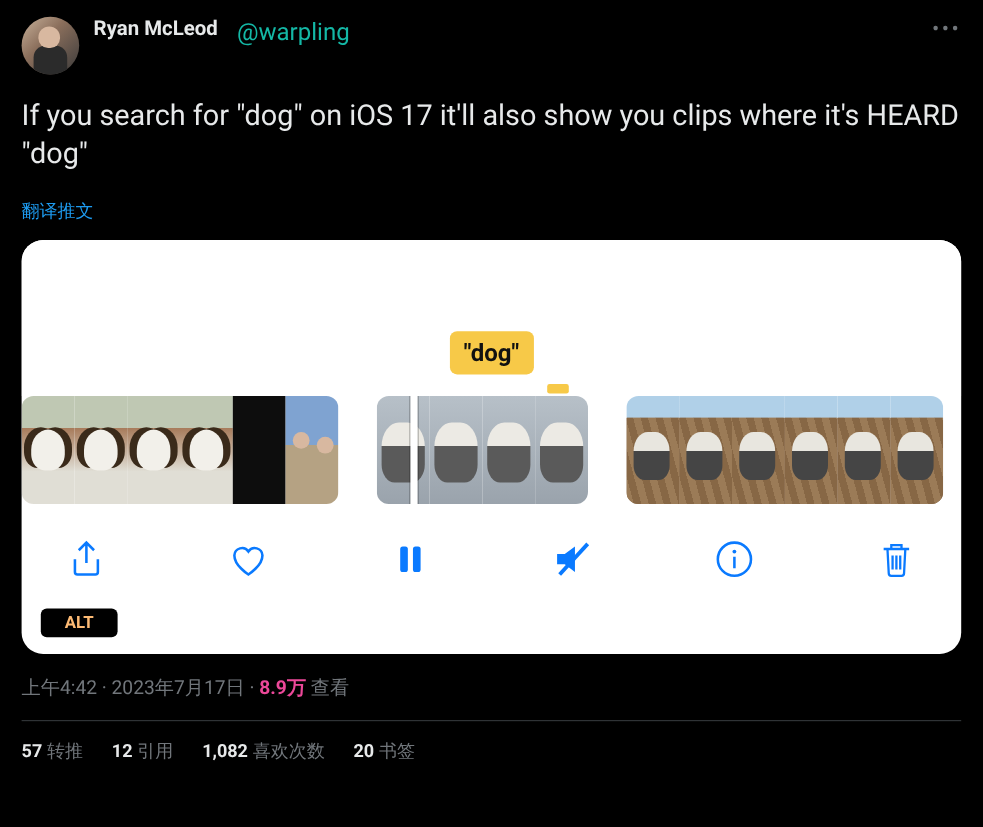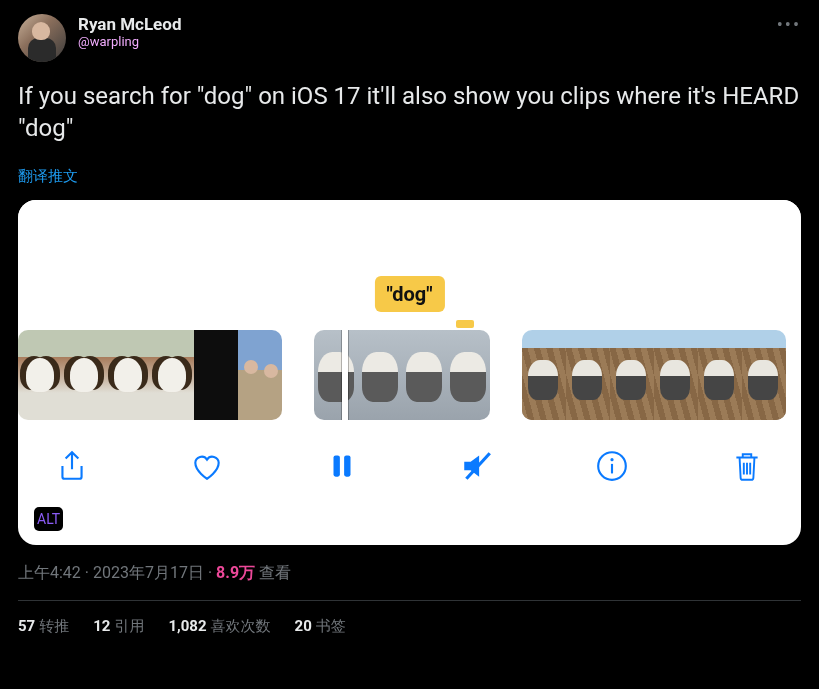--- a/index.html
+++ b/index.html
@@ -38,23 +38,23 @@
     border-radius: 50% 50% 45% 45%;
   }
   .avatar::before {
     content: "";
     position: absolute;
     left: 10px; top: 24px;
     width: 28px; height: 26px;
     background: #2b2b2b;
     border-radius: 10px 10px 0 0;
   }
-  .name-block { display: flex; flex-direction: column; }
+  .name-block { display: flex; }
   .display-name { font-weight: 700; font-size: 17px; color: #e7e9ea; }
-  .handle { color: #f0abfc; font-size: 13px; }
+  .handle { color: #14b8a6; font-size: 20px; margin-left: 16px; }
   .more {
     position: absolute;
     right: 0; top: 0;
     color: #71767b;
     font-size: 18px;
     letter-spacing: 2px;
     cursor: pointer;
   }
   .tweet-text {
     margin-top: 18px;
@@ -179,24 +179,24 @@
     color: #0a7aff;
     cursor: pointer;
   }
   .tb-btn svg { width: 34px; height: 34px; stroke: #0a7aff; fill: none; stroke-width: 2; }
   .tb-btn.trash svg { stroke-width: 1.8; }
   .alt-badge {
     position: absolute;
     left: 16px;
     bottom: 14px;
     background: #000;
-    color: #8b5cf6;
-    font-weight: 400;
+    color: #fdba74;
+    font-weight: 700;
     font-size: 14px;
-    padding: 4px 3px;
+    padding: 4px 20px;
     border-radius: 5px;
   }
   .meta {
     margin-top: 18px;
     color: #71767b;
     font-size: 16px;
   }
   .meta .views-num { color: #ec4899; font-weight: 700; }
   .divider {
     height: 1px;

